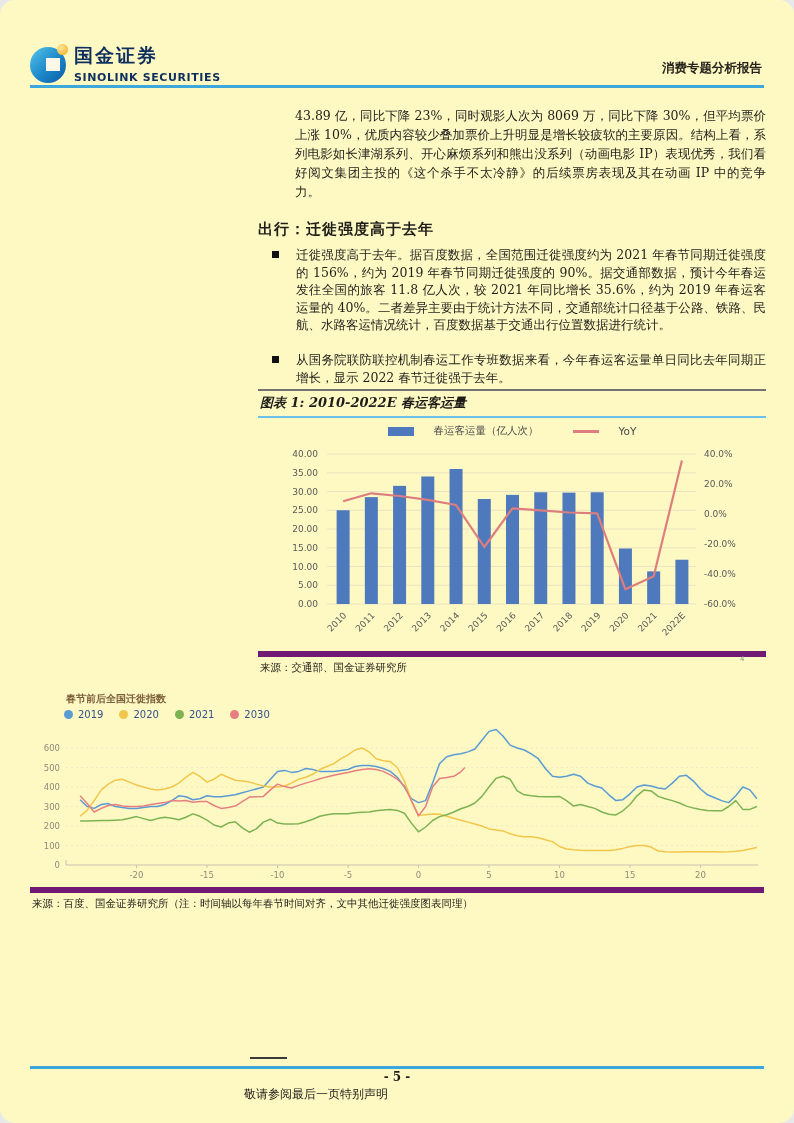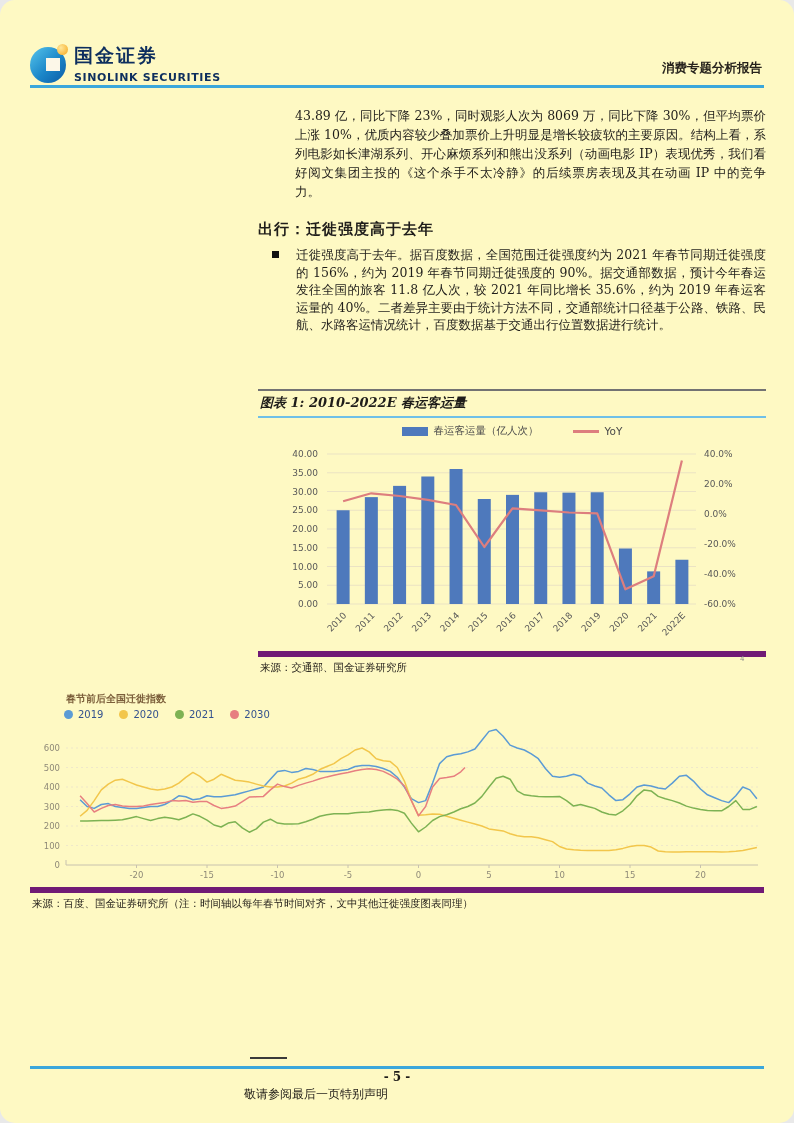--- a/index.html
+++ b/index.html
@@ -30,21 +30,21 @@
   
   .figure{position:absolute;}
   .fig1{left:258px;top:389px;width:508px;}
   .fig2{left:30px;top:687px;width:734px;}
   .fig-head{border-top:2px solid #737373;border-bottom:2px solid #6FC0E8;padding:3px 2px 4px;
             font-size:13px;font-weight:bold;font-style:italic;}
   .fig-src{border-top:6px solid #701a75;padding:4px 2px 0;font-size:10.5px;color:#26221c;}
   .fig1-body{position:relative;height:228px;}
   #chart1-legend{display:flex;justify-content:center;gap:34px;margin:5px 0 0;height:16px;
     font-family:"DejaVu Sans","Liberation Sans",sans-serif;font-size:10.5px;color:#4a4a4a;align-items:center;}
-  .lg-item{display:inline-flex;align-items:center;gap:6px;}
+  .lg-item{display:inline-flex;align-items:center;gap:20px;}
   .sw-bar{display:inline-block;width:26px;height:9px;}
   .sw-line{display:inline-block;width:26px;height:3px;}
   #chart1-svg{display:block;margin-left:26px;}
   .corner-mark{position:absolute;left:482px;top:232px;font-size:7px;color:#8a8a8a;
     font-family:"DejaVu Sans",sans-serif;}
   .fig2-body{position:relative;height:200px;}
   .c2-title{position:absolute;left:36px;top:5px;font-family:"DejaVu Sans","Liberation Sans",sans-serif;
             font-size:10px;font-weight:bold;color:#7B5E3A;}
   #chart2-legend{position:absolute;left:34px;top:22px;display:flex;gap:16px;align-items:center;
     font-family:"DejaVu Sans","Liberation Sans",sans-serif;font-size:10px;color:#33518E;}
@@ -75,20 +75,24 @@
   </div>
   <div class="report-type">消费专题分析报告</div>
   <div class="rule rule-header"></div>
 
   <p class="para1">43.89 亿，同比下降 23%，同时观影人次为 8069 万，同比下降 30%，但平均票价上涨 10%，优质内容较少叠加票价上升明显是增长较疲软的主要原因。结构上看，系列电影如长津湖系列、开心麻烦系列和熊出没系列（动画电影 IP）表现优秀，我们看好阅文集团主投的《这个杀手不太冷静》的后续票房表现及其在动画 IP 中的竞争力。</p>
   <h2 class="section-h">出行：迁徙强度高于去年</h2>
 
   <div class="bullet bullet1">
     <span class="bsq"></span>
     <span class="btx">迁徙强度高于去年。据百度数据，全国范围迁徙强度约为 2021 年春节同期迁徙强度的 156%，约为 2019 年春节同期迁徙强度的 90%。据交通部数据，预计今年春运发往全国的旅客 11.8 亿人次，较 2021 年同比增长 35.6%，约为 2019 年春运客运量的 40%。二者差异主要由于统计方法不同，交通部统计口径基于公路、铁路、民航、水路客运情况统计，百度数据基于交通出行位置数据进行统计。</span>
+  </div>
+  <div class="bullet bullet2">
+    <span class="bsq"></span>
+    <span class="btx">从国务院联防联控机制春运工作专班数据来看，今年春运客运量单日同比去年同期正增长，显示 2022 春节迁徙强于去年。</span>
   </div>
 
   <figure class="figure fig1" style="margin:0">
     <div class="fig-head">图表 1: 2010-2022E 春运客运量</div>
     <div class="fig1-body">
       <div id="chart1-legend">
           <span class="lg-item">
             <span class="sw-bar" style="background: rgb(78, 121, 188);"></span>
             <span>春运客运量（亿人次）</span>
           </span>

